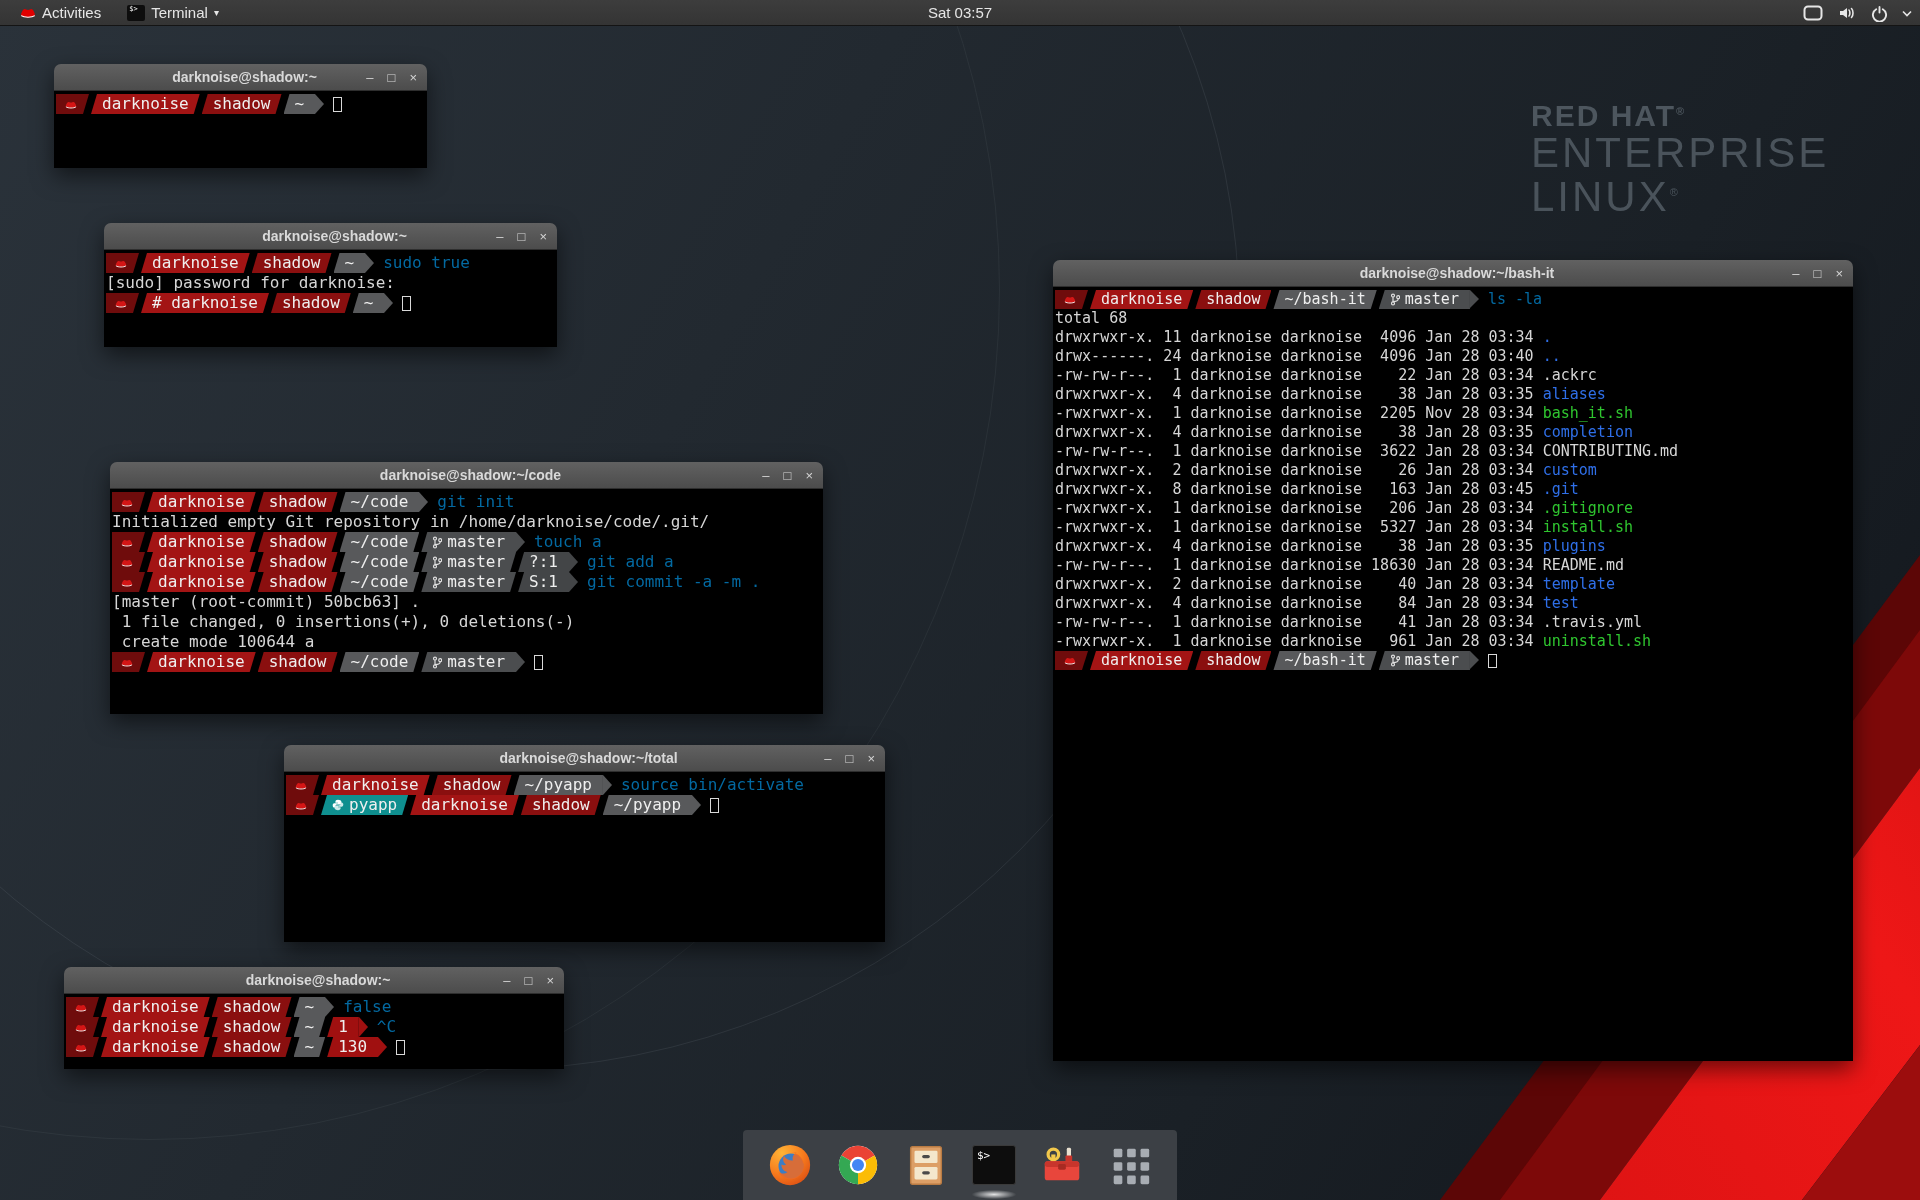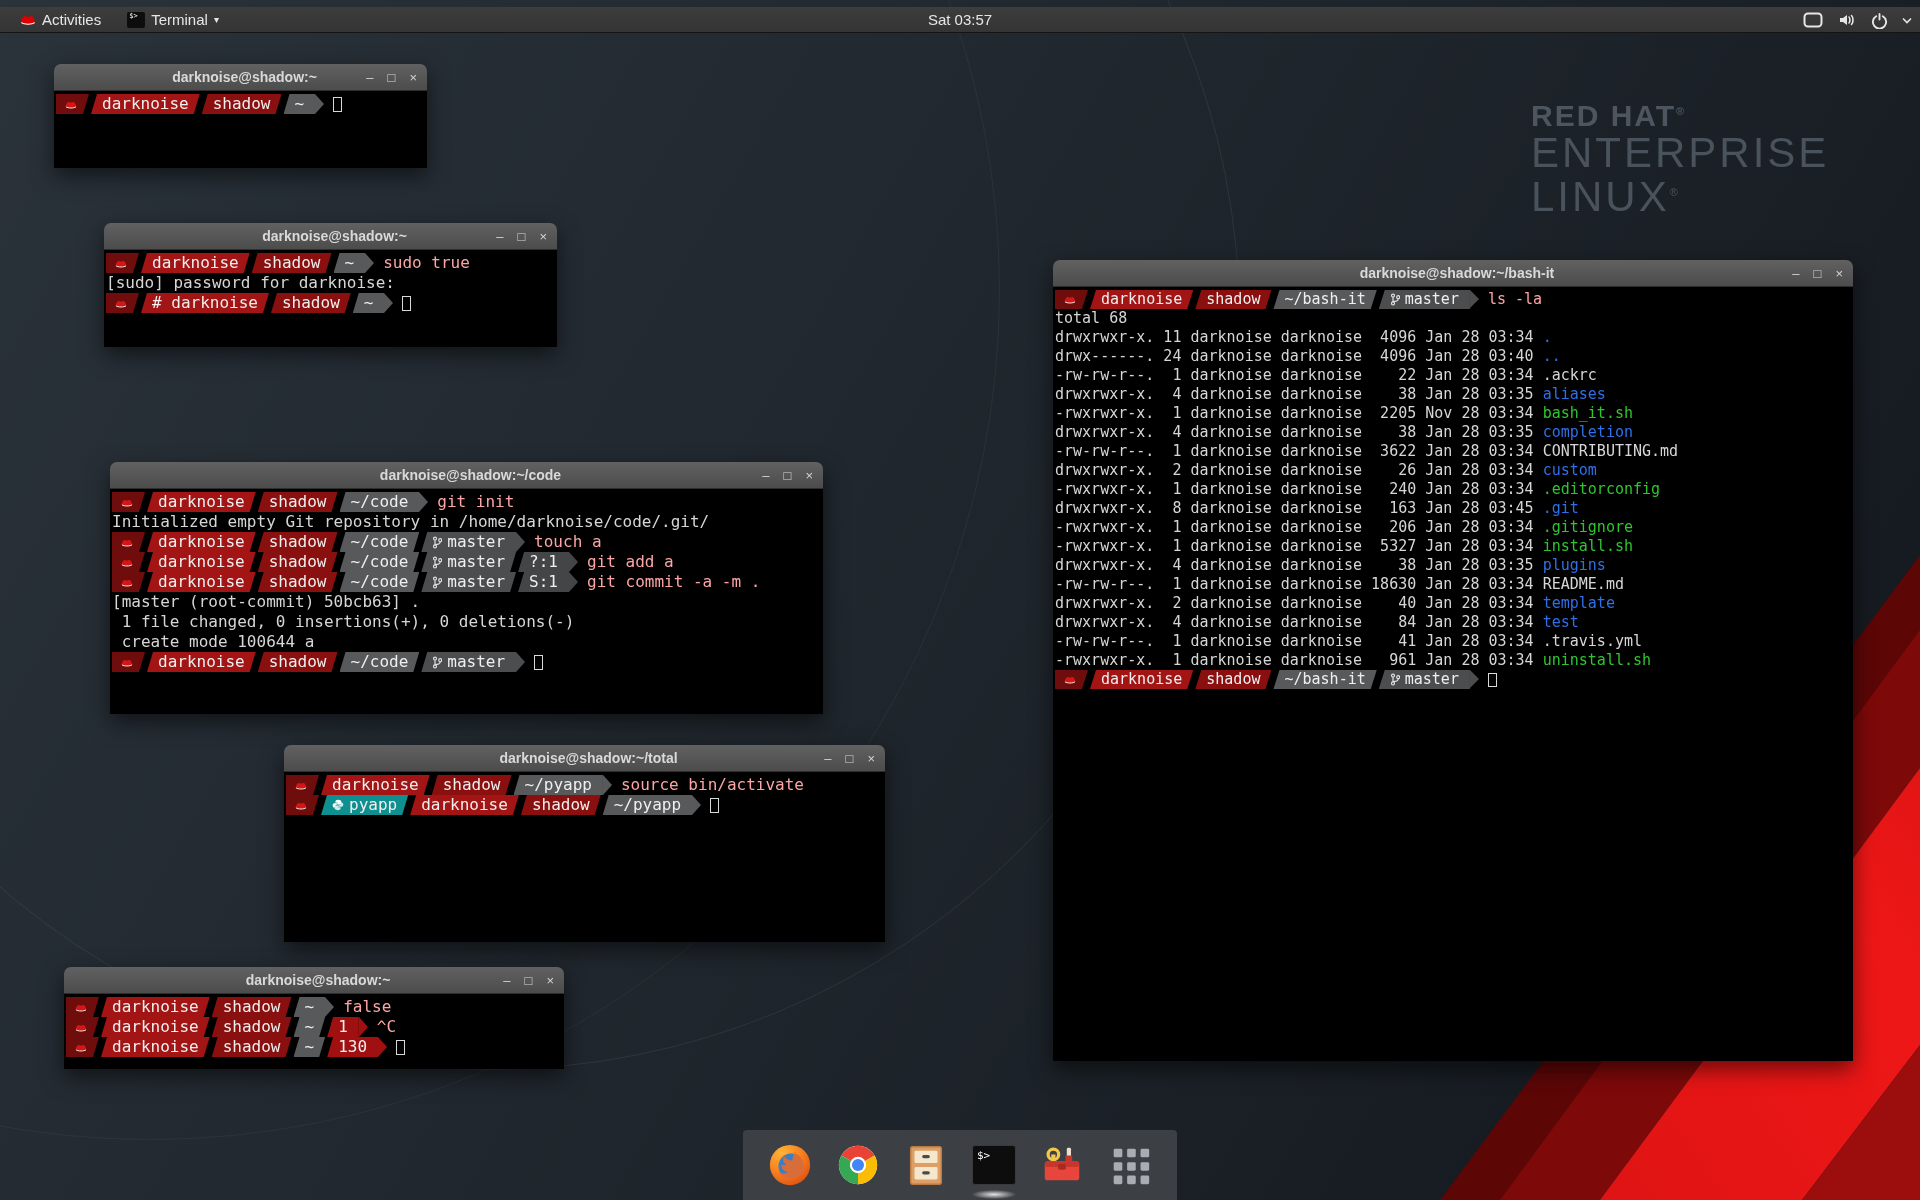--- a/index.html
+++ b/index.html
@@ -20,21 +20,21 @@
          background:linear-gradient(56deg,#8f0a0a,#d31111 45%,#ee1717 75%,#c00d0d); }
   .rb4 { clip-path:polygon(1920px 1045px,1920px 1200px,1802px 1200px); background:#9c0d0d; }
 
   
   .brand { position:absolute; left:1531px; top:100px; color:#4d565e; line-height:1.04; }
   .brand .b1 { font-size:30px; font-weight:bold; letter-spacing:2px; }
   .brand .b2, .brand .b3 { font-size:42px; font-weight:300; letter-spacing:3px; color:#4a535b; }
   .brand sup { font-size:11px; vertical-align:super; }
 
   
-  .topbar { position:absolute; left:0; top:7px; width:1920px; height:26px;
+  .topbar { position:absolute; left:0; top:0; width:1920px; height:26px;
     background:linear-gradient(#3d3d3d,#343434); border-bottom:1px solid #141414;
     display:flex; align-items:center; color:#e6e6e6; font-size:15px; z-index:50; }
   .tb-left { display:flex; align-items:center; gap:6px; padding-left:8px; }
   .tb-item { display:flex; align-items:center; gap:6px; padding:0 10px; height:26px; cursor:default; }
   .tb-clock { position:absolute; left:0; right:0; text-align:center; font-weight:500; }
   .tb-right { position:absolute; right:8px; top:0; height:26px; display:flex; align-items:center; gap:14px; }
   .mini-term { width:18px; height:16px; background:#0d0d0d; border-radius:2px; color:#fff;
     font-family:"DejaVu Sans Mono",monospace; font-size:7px; padding:1px 2px; line-height:7px; }
 
   
@@ -47,21 +47,21 @@
   .wbtn { color:#d5d5d5; font-size:13px; line-height:13px; cursor:default; }
   .term { background:#000; height:calc(100% - 27px); padding:3px 0 0 2px; overflow:hidden;
     font-family:"DejaVu Sans Mono",monospace; color:#d6d6d6; }
   .tline { height:var(--lh); line-height:var(--lh); white-space:pre; }
   .tline.prompt { display:flex; align-items:stretch; }
   .chip { display:inline-flex; align-items:center; gap:5px; padding:0 11px; color:#efefef; }
   .chip.first { clip-path:polygon(0 0,100% 0,calc(100% - 6px) 100%,0 100%); padding-left:8px; }
   .chip.mid   { clip-path:polygon(6px 0,100% 0,calc(100% - 6px) 100%,0 100%); margin-left:2px; }
   .chip.last  { clip-path:polygon(6px 0,100% 0,100% 100%,0 100%); margin-left:2px; }
   .parrow { width:0; height:0; border-style:solid; }
-  .cmd { margin-left:9px; color:#fca5a5; }
+  .cmd { margin-left:9px; color:#0369a1; }
   .cursor { display:inline-block; width:9px; height:calc(var(--lh) - 5px); border:1px solid #d9d9d9;
     align-self:center; margin-left:9px; }
   .ls-dir { color:#2f6fe8; } .ls-exec { color:#2fc52f; } .ls-plain { color:#d6d6d6; }
 
   
   .dock { position:absolute; left:50%; transform:translateX(-50%); bottom:0; height:70px;
     background:#3c4045; border-radius:4px 4px 0 0; display:flex; align-items:center;
     gap:18px; padding:0 22px; z-index:40; }
   .dock-item { width:50px; height:50px; display:flex; align-items:center; justify-content:center;
     position:relative; cursor:default; }
@@ -261,21 +261,20 @@
               </svg>master</span><span class="parrow" style="border-width: 9.5px 0px 9.5px 9px; border-color: transparent transparent transparent rgb(75, 77, 79);"></span><span class="cmd">ls -la</span></div>
           <div class="tline out">total 68</div>
           <div class="tline out"><span>drwxrwxr-x. 11 darknoise darknoise  4096 Jan 28 03:34 </span><span class="ls-dir">.</span></div>
           <div class="tline out"><span>drwx------. 24 darknoise darknoise  4096 Jan 28 03:40 </span><span class="ls-dir">..</span></div>
           <div class="tline out"><span>-rw-rw-r--.  1 darknoise darknoise    22 Jan 28 03:34 </span><span class="ls-plain">.ackrc</span></div>
           <div class="tline out"><span>drwxrwxr-x.  4 darknoise darknoise    38 Jan 28 03:35 </span><span class="ls-dir">aliases</span></div>
           <div class="tline out"><span>-rwxrwxr-x.  1 darknoise darknoise  2205 Nov 28 03:34 </span><span class="ls-exec">bash_it.sh</span></div>
           <div class="tline out"><span>drwxrwxr-x.  4 darknoise darknoise    38 Jan 28 03:35 </span><span class="ls-dir">completion</span></div>
           <div class="tline out"><span>-rw-rw-r--.  1 darknoise darknoise  3622 Jan 28 03:34 </span><span class="ls-plain">CONTRIBUTING.md</span></div>
           <div class="tline out"><span>drwxrwxr-x.  2 darknoise darknoise    26 Jan 28 03:34 </span><span class="ls-dir">custom</span></div>
-          <div class="tline out"><span>-rwxrwxr-x.  1 darknoise darknoise   240 Jan 28 03:34 </span><span class="ls-exec">.editorconfig</span></div>
           <div class="tline out"><span>drwxrwxr-x.  8 darknoise darknoise   163 Jan 28 03:45 </span><span class="ls-dir">.git</span></div>
           <div class="tline out"><span>-rwxrwxr-x.  1 darknoise darknoise   206 Jan 28 03:34 </span><span class="ls-exec">.gitignore</span></div>
           <div class="tline out"><span>-rwxrwxr-x.  1 darknoise darknoise  5327 Jan 28 03:34 </span><span class="ls-exec">install.sh</span></div>
           <div class="tline out"><span>drwxrwxr-x.  4 darknoise darknoise    38 Jan 28 03:35 </span><span class="ls-dir">plugins</span></div>
           <div class="tline out"><span>-rw-rw-r--.  1 darknoise darknoise 18630 Jan 28 03:34 </span><span class="ls-plain">README.md</span></div>
           <div class="tline out"><span>drwxrwxr-x.  2 darknoise darknoise    40 Jan 28 03:34 </span><span class="ls-dir">template</span></div>
           <div class="tline out"><span>drwxrwxr-x.  4 darknoise darknoise    84 Jan 28 03:34 </span><span class="ls-dir">test</span></div>
           <div class="tline out"><span>-rw-rw-r--.  1 darknoise darknoise    41 Jan 28 03:34 </span><span class="ls-plain">.travis.yml</span></div>
           <div class="tline out"><span>-rwxrwxr-x.  1 darknoise darknoise   961 Jan 28 03:34 </span><span class="ls-exec">uninstall.sh</span></div>
           <div class="tline prompt"><span class="chip first" style="background: rgb(111, 12, 12);"><svg width="14" height="11" viewBox="0 0 16 12">

